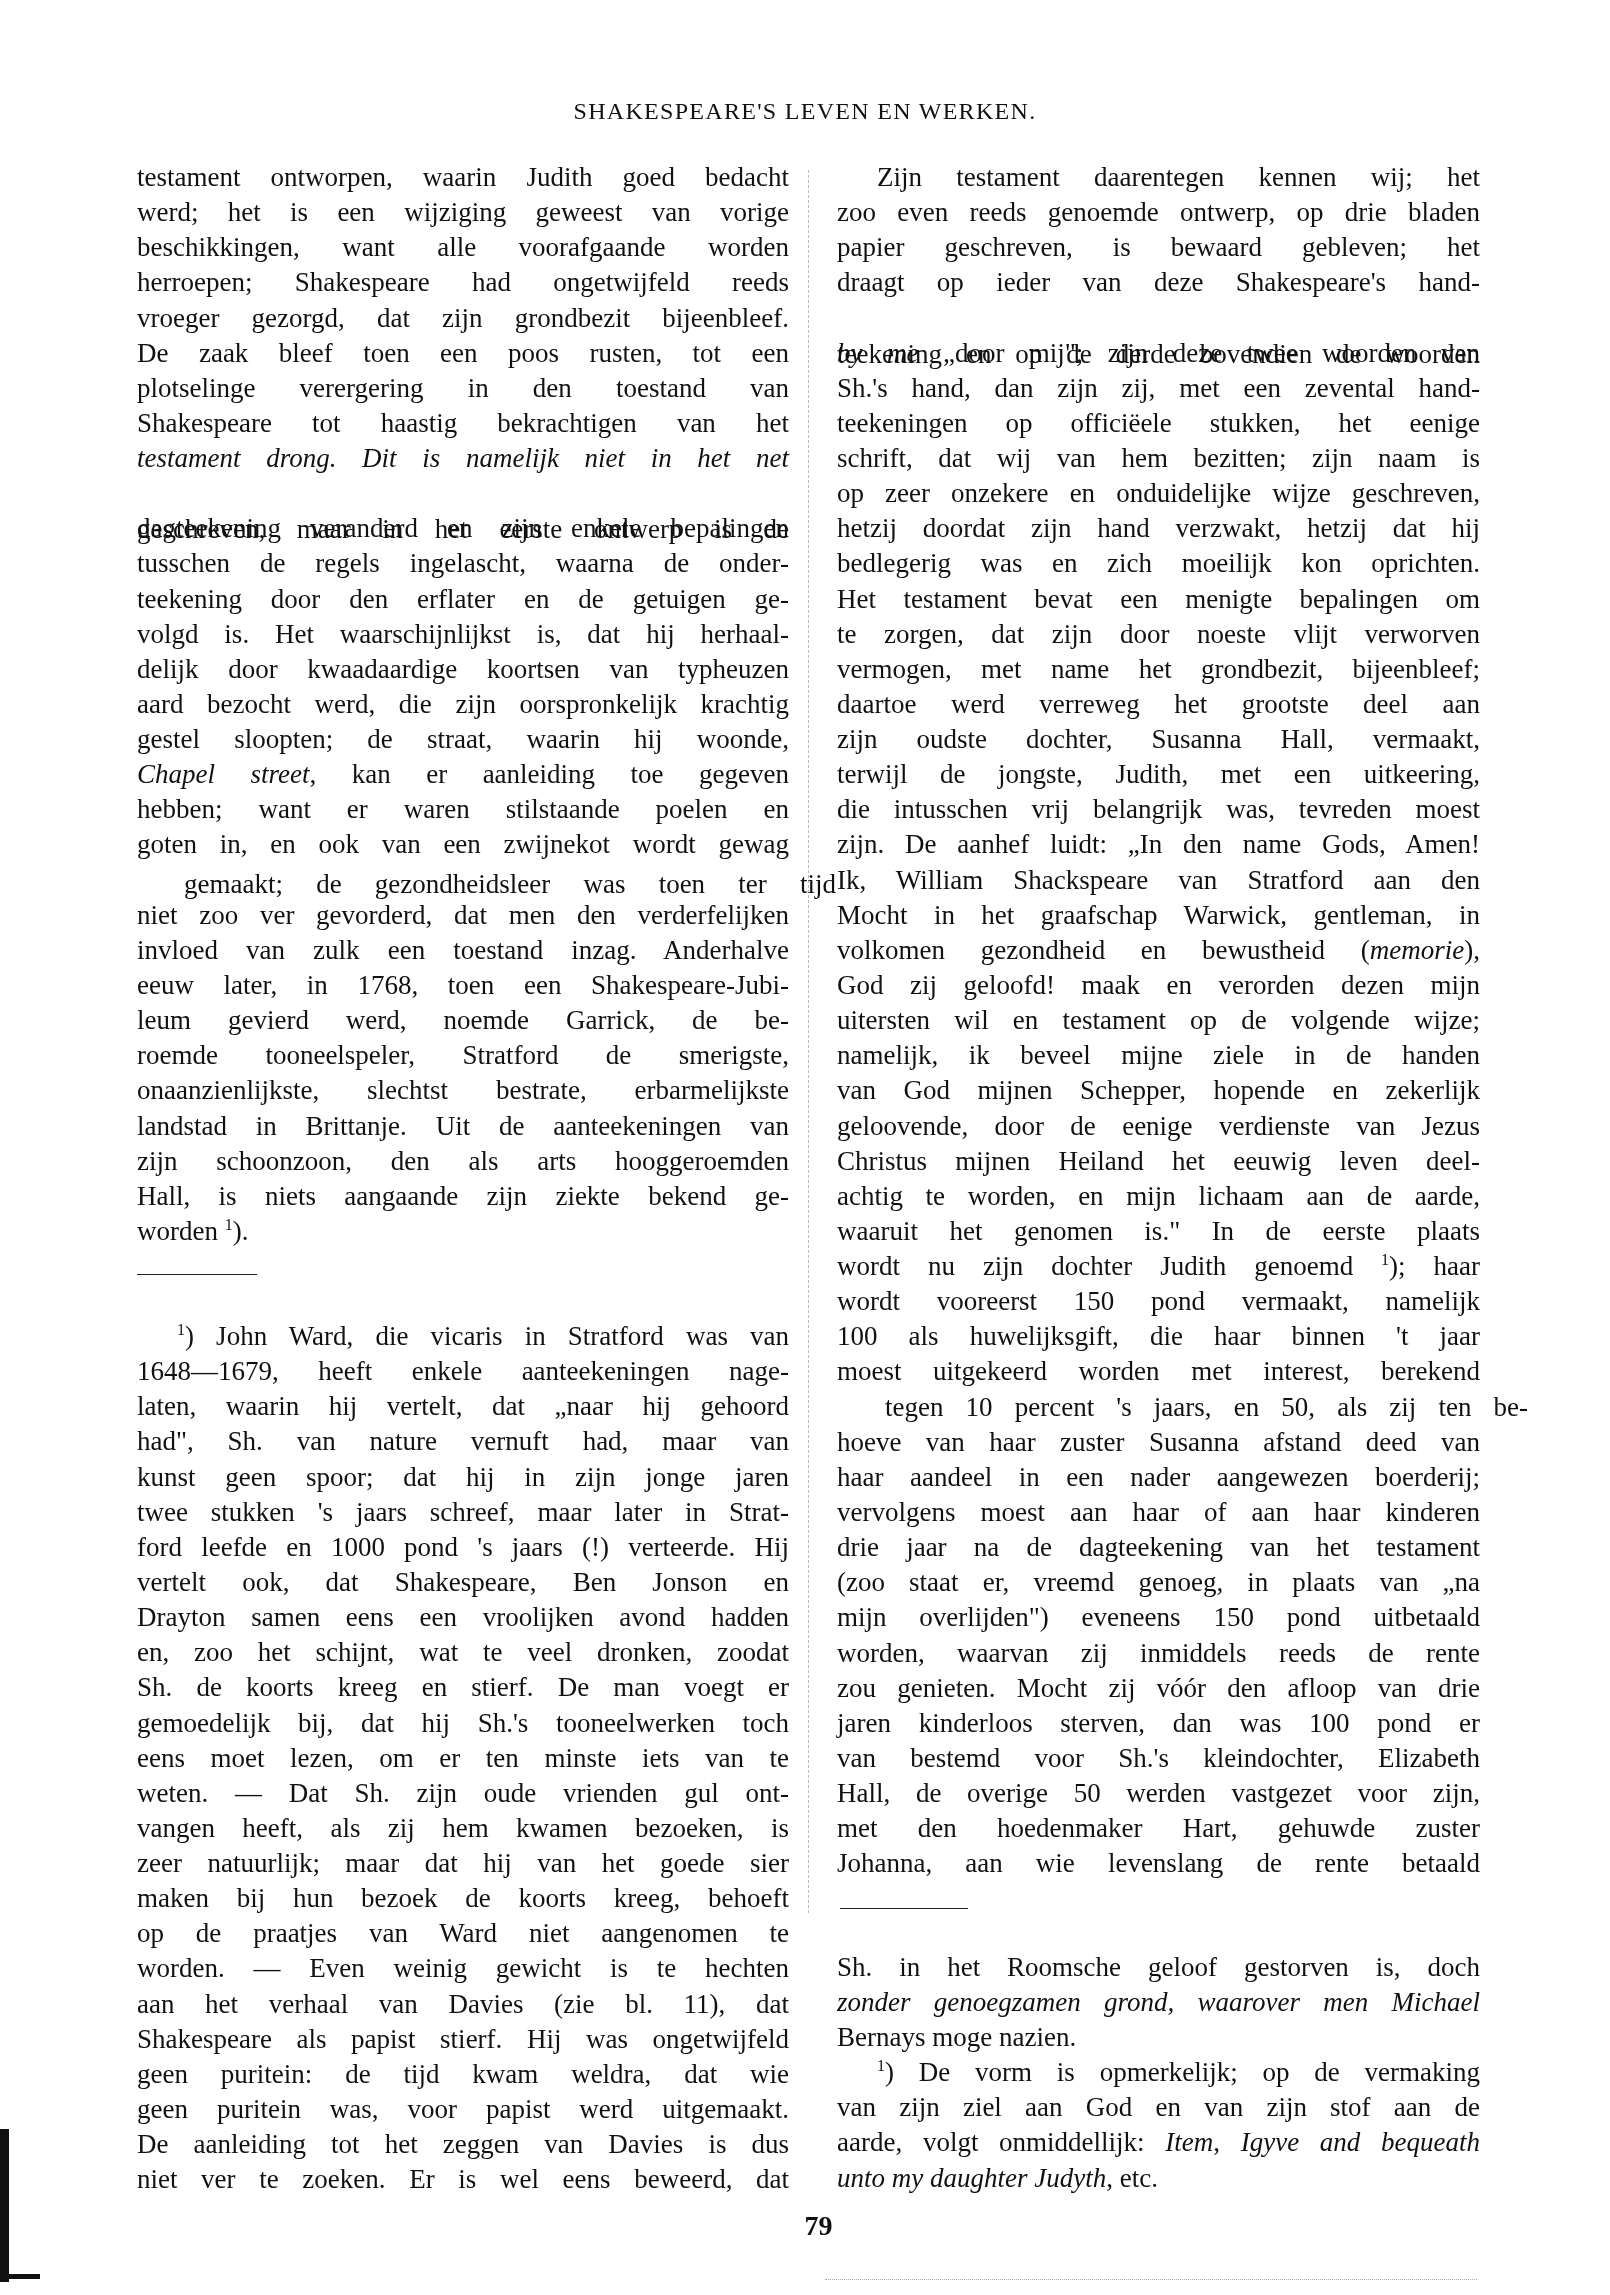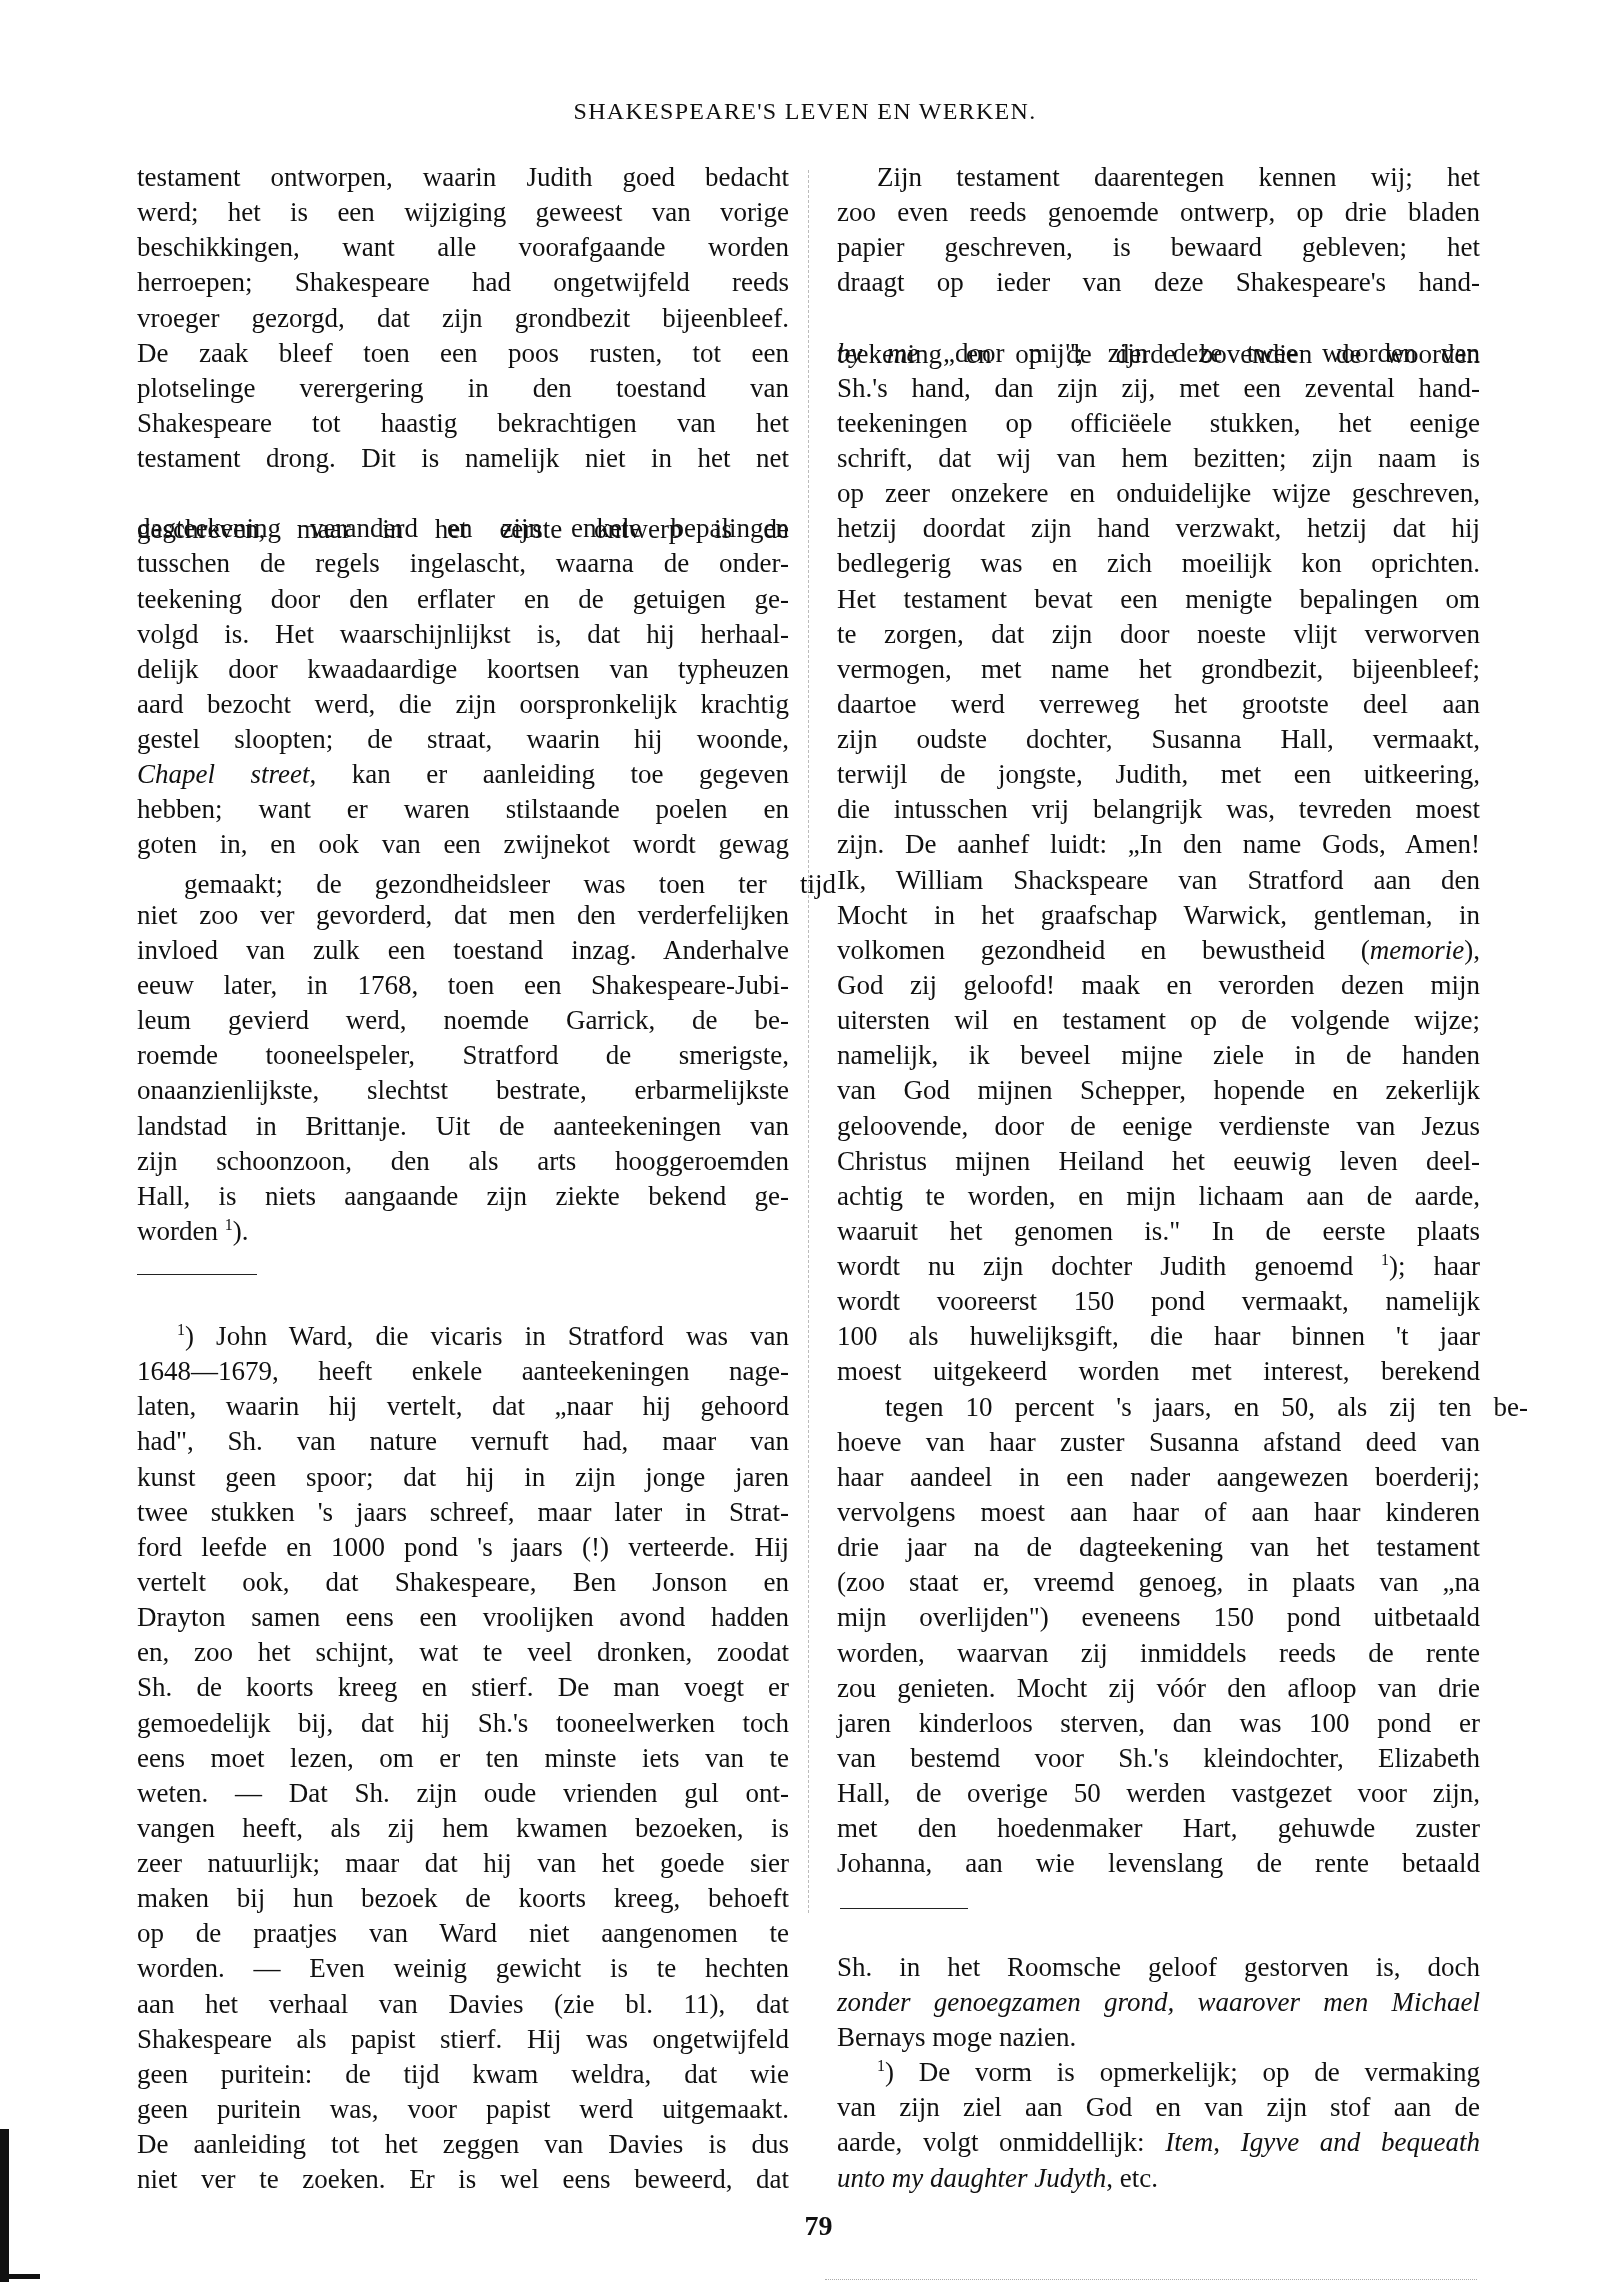--- a/index.html
+++ b/index.html
@@ -37,21 +37,21 @@
 <div class="col" id="col-left" style="top: 160px;">
   <div id="left-body">
       <div class="line" style="top: 0px;">testament ontworpen, waarin Judith goed bedacht</div>
       <div class="line" style="top: 35px;">werd; het is een wijziging geweest van vorige</div>
       <div class="line" style="top: 70px;">beschikkingen, want alle voorafgaande worden</div>
       <div class="line" style="top: 105px;">herroepen; Shakespeare had ongetwijfeld reeds</div>
       <div class="line" style="top: 141px;">vroeger gezorgd, dat zijn grondbezit bijeenbleef.</div>
       <div class="line" style="top: 176px;">De zaak bleef toen een poos rusten, tot een</div>
       <div class="line" style="top: 211px;">plotselinge verergering in den toestand van</div>
       <div class="line" style="top: 246px;">Shakespeare tot haastig bekrachtigen van het</div>
-      <div class="line" style="top: 281px;">testament drong. Dit is namelijk niet in het net</div>
+      <div class="line" style="top: 281px; font-style: italic;">testament drong. Dit is namelijk niet in het net</div>
       <div class="line" style="top: 320px; margin-top: 32px;">geschreven, maar in het eerste ontwerp is de</div>
       <div class="line" style="top: 351px;">dagteekening veranderd en zijn enkele bepalingen</div>
       <div class="line" style="top: 386px;">tusschen de regels ingelascht, waarna de onder-</div>
       <div class="line" style="top: 422px;">teekening door den erflater en de getuigen ge-</div>
       <div class="line" style="top: 457px;">volgd is. Het waarschijnlijkst is, dat hij herhaal-</div>
       <div class="line" style="top: 492px;">delijk door kwaadaardige koortsen van typheuzen</div>
       <div class="line" style="top: 527px;">aard bezocht werd, die zijn oorspronkelijk krachtig</div>
       <div class="line" style="top: 562px;">gestel sloopten; de straat, waarin hij woonde,</div>
       <div class="line" style="top: 597px;"><i>Chapel street</i>, kan er aanleiding toe gegeven</div>
       <div class="line" style="top: 632px;">hebben; want er waren stilstaande poelen en</div>

